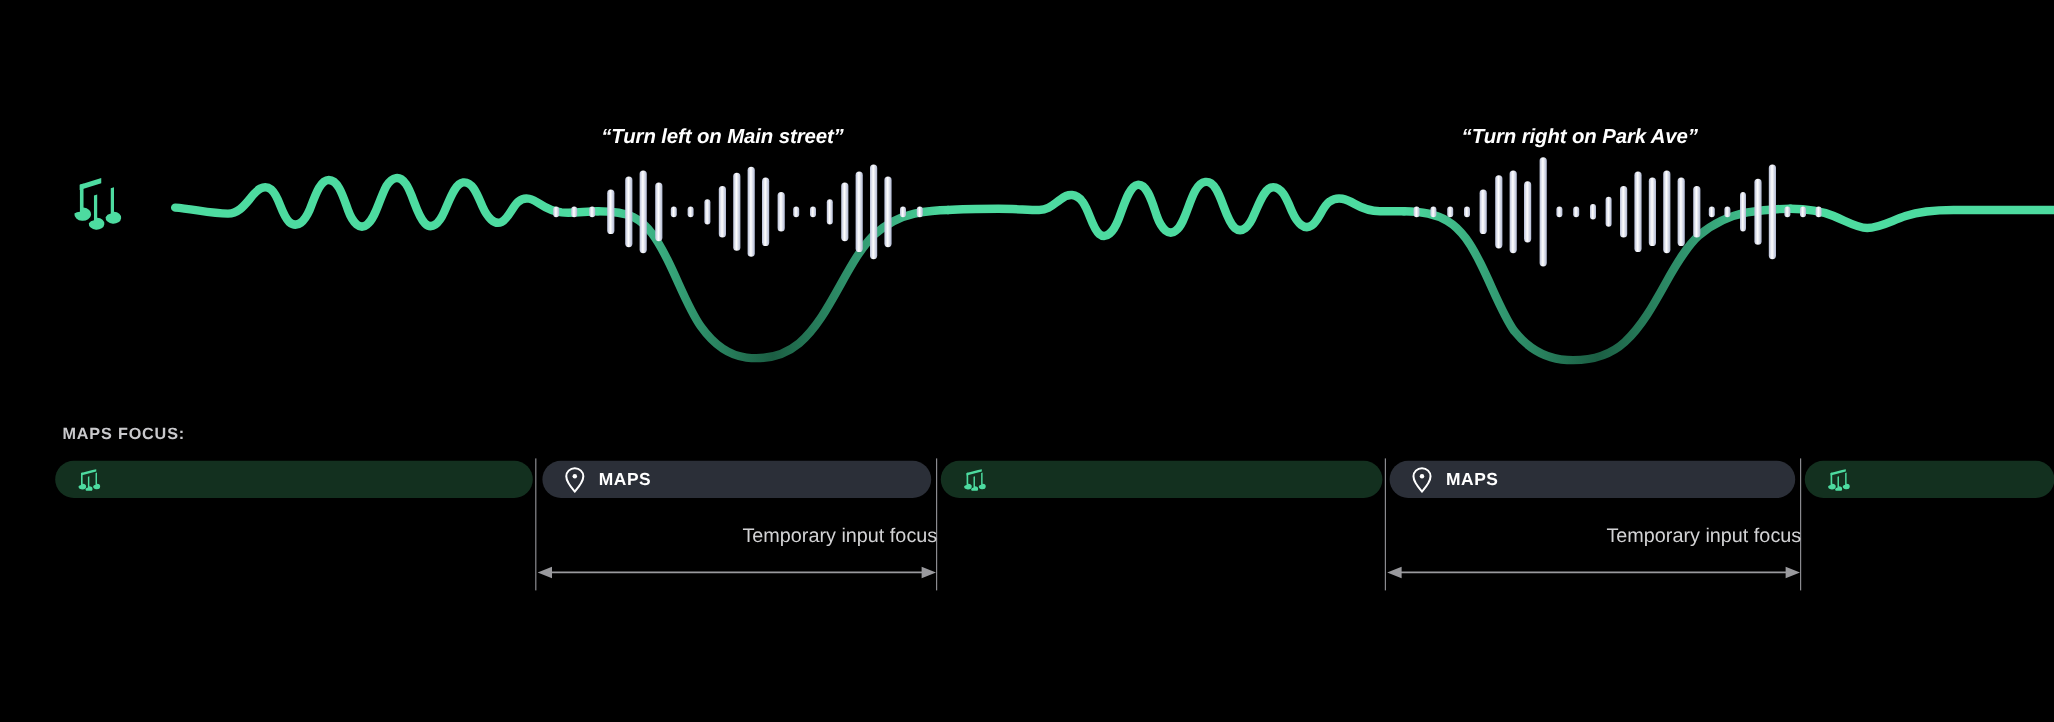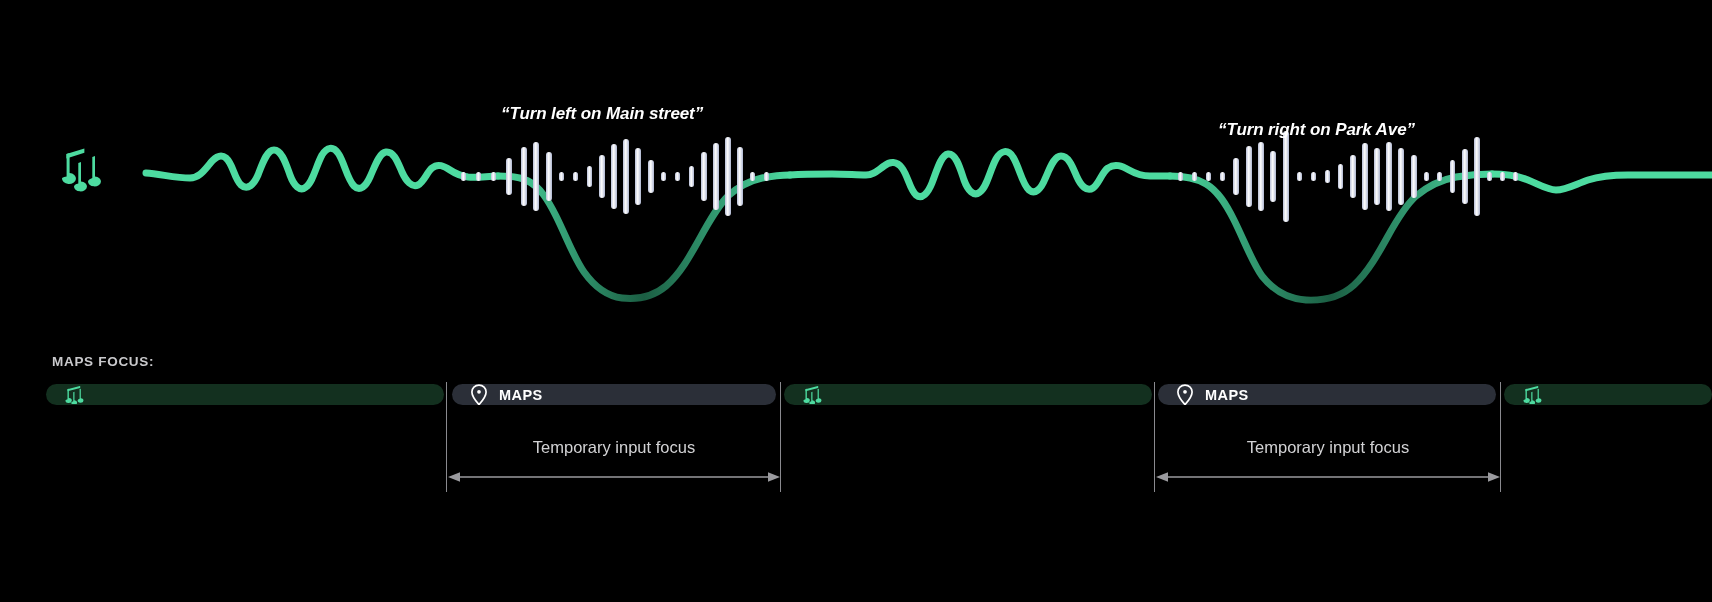--- a/index.html
+++ b/index.html
@@ -43,21 +43,21 @@
     left:52px; top:24px;
     font-size:13.5px;
     font-weight:bold;
     letter-spacing:0.7px;
     color:#c9c9cc;
   }
 
   .pill {
     position:absolute;
     top:54px;
-    height:21px;
+    height:31px;
     border-radius:18px;
     display:flex;
     align-items:center;
     padding-left:18px;
     overflow:hidden;
   }
   .pill.audio   { background:#13301f; }
   .pill.maps    { background:#2b2f38; }
 
   .pill-icon {
@@ -78,21 +78,21 @@
     width:1px;
     background:#8a8a8f;
   }
 
   .focus-span {
     position:absolute;
   }
   .focus-span-text {
     position:absolute;
     width:100%;
-    text-align:center;
+    text-align:right;
     font-size:16.5px;
     color:#d2d2d4;
     white-space:nowrap;
   }
   .focus-span-arrow { position:absolute; left:0; }
 </style>
 </head>
 <body>
 
 <div id="stage">
@@ -254,21 +254,21 @@
         <rect x="1462" y="149" width="6" height="55" rx="3"></rect>
         <rect x="1474" y="137" width="6" height="79" rx="3"></rect>
         <rect x="1487" y="172" width="5" height="9" rx="2.5"></rect>
         <rect x="1500" y="172" width="5" height="9" rx="2.5"></rect>
         <rect x="1513" y="172" width="5" height="9" rx="2.5"></rect>
       </g>
     </svg>
 
     <div class="speech-label" style="left:501px; top:104px;">“Turn left on Main street”</div>
 
-    <div class="speech-label" style="left:1218px; top:120px;">“Turn right on Park Ave”</div>
+    <div class="speech-label" style="left:1218px; top:104px;">“Turn right on Park Ave”</div>
   </div>
 
   <div id="focus-area">
 
     <div id="focus-title">MAPS FOCUS:</div>
 
     <div class="seg-divider" style="left:446px; top:52px; height:110px;"></div>
     <div class="seg-divider" style="left:780px; top:52px; height:110px;"></div>
     <div class="seg-divider" style="left:1154px; top:52px; height:110px;"></div>
     <div class="seg-divider" style="left:1500px; top:52px; height:110px;"></div>

